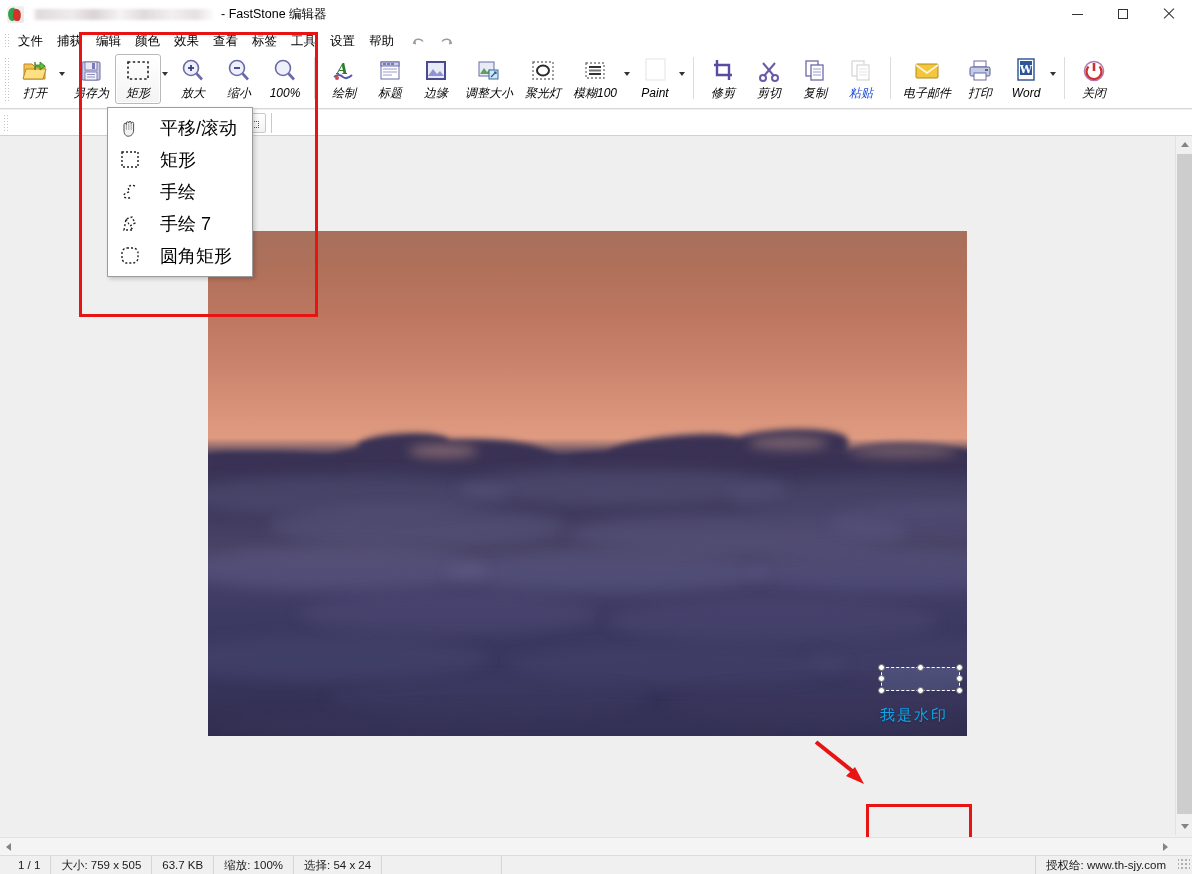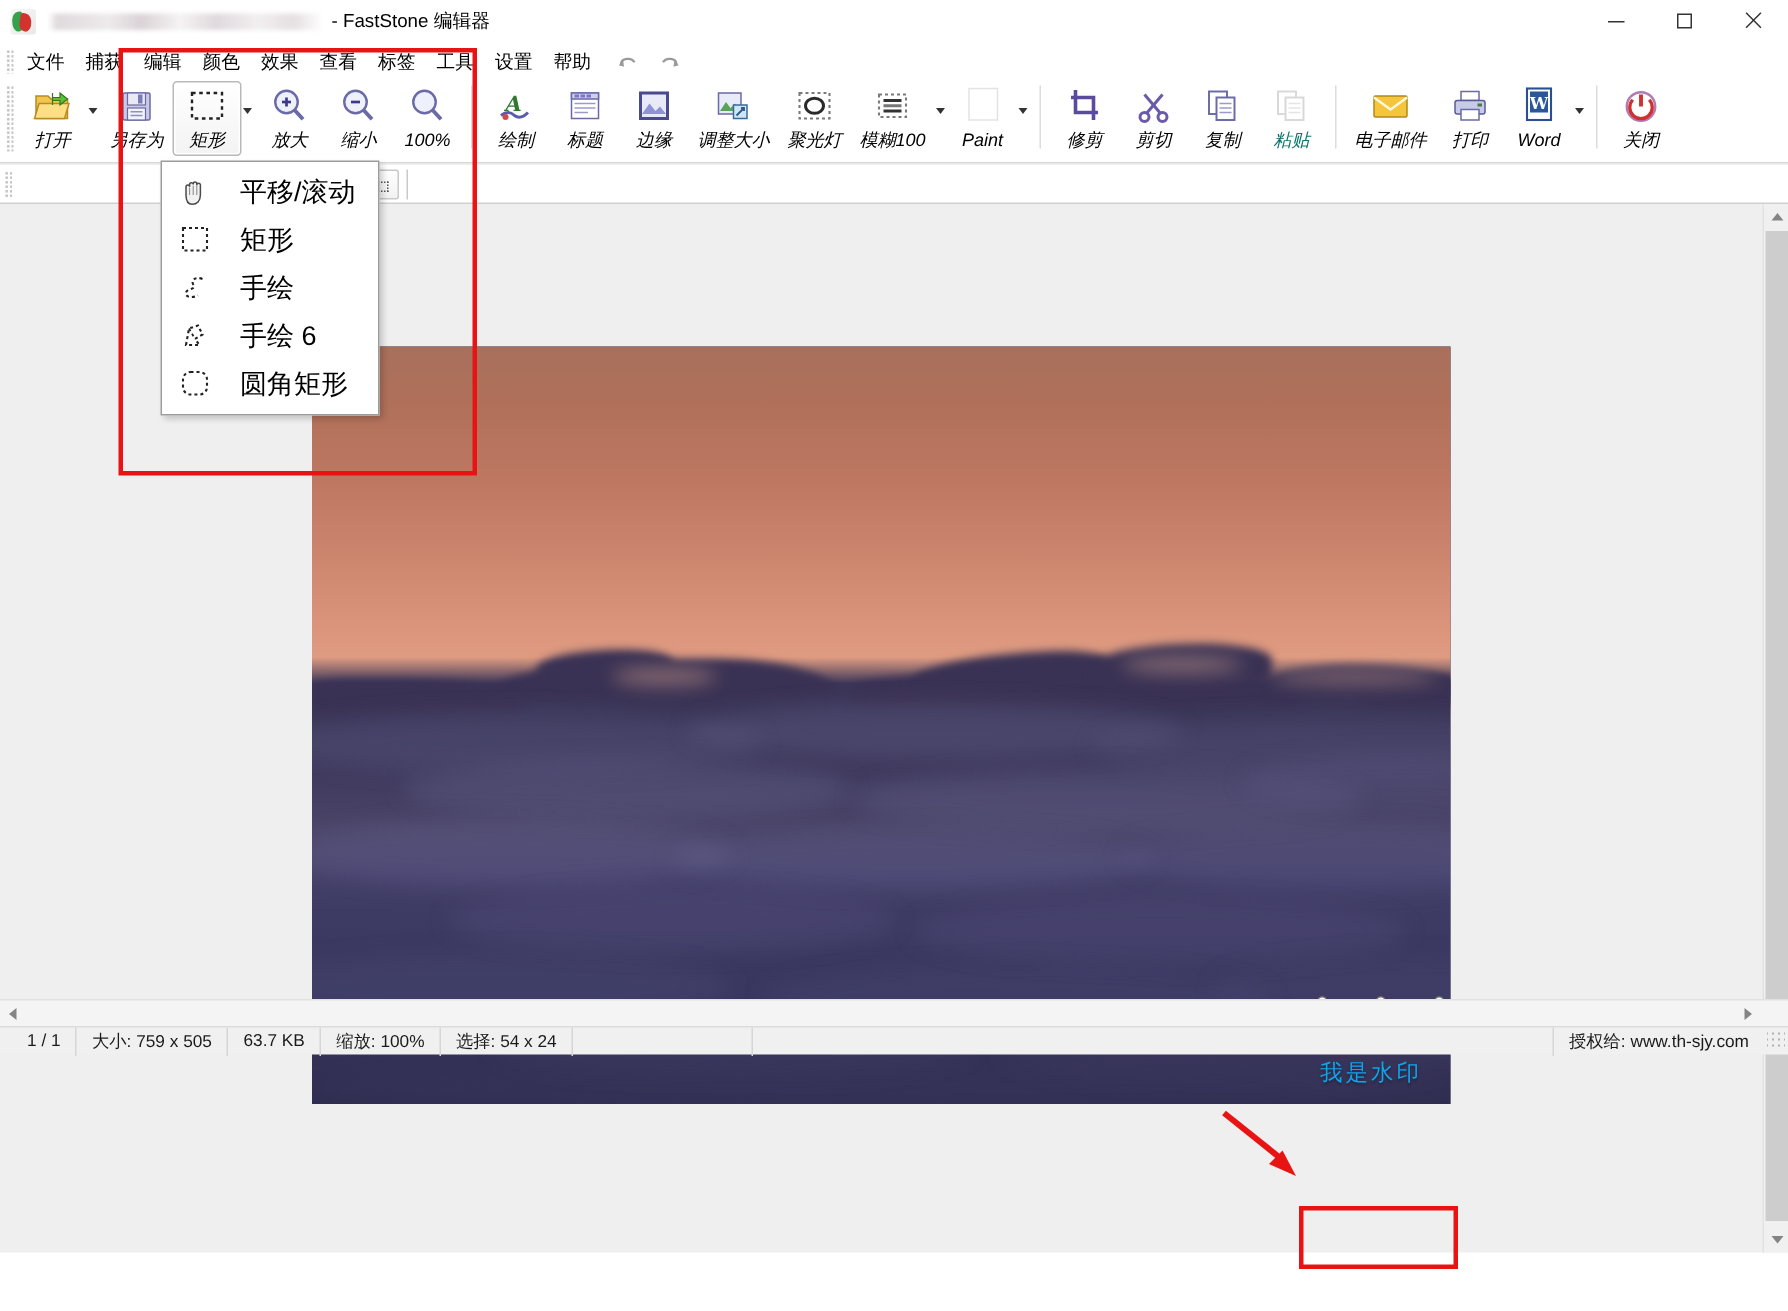--- a/index.html
+++ b/index.html
@@ -5,21 +5,21 @@
   * { box-sizing: border-box; }
   html, body {
     margin: 0; padding: 0;
     width: 1192px; height: 874px;
     overflow: hidden;
     font-family: "Liberation Sans", "DejaVu Sans", sans-serif;
     background: #ffffff;
   }
   #app {
     position: relative;
-    width: 1192px; height: 703px;
+    width: 1192px; height: 874px;
     background: #f0f0f0;
   }
 
   
   .titlebar {
     position: absolute; left: 0; top: 0;
     width: 1192px; height: 28px;
     background: #ffffff;
     display: flex; align-items: center;
   }
@@ -143,21 +143,21 @@
   .tbtn.active {
     border: 1px solid #b9b9b9;
     background: linear-gradient(180deg,#ffffff,#f3f3f3);
     box-shadow: inset 0 0 0 1px #fff;
   }
   .tbtn .ic { height: 28px; display: flex; align-items: center; justify-content: center; }
   .tbtn .lb {
     font-size: 12px; color: #000; white-space: nowrap;
     line-height: 14px; margin-top: 1px; font-style: italic;
   }
-  .tbtn .lb.dim { color: #0f766e; }
+  .tbtn .lb.dim { color: #1d4ed8; }
   .caret {
     width: 0; height: 0;
     border-left: 3.5px solid transparent;
     border-right: 3.5px solid transparent;
     border-top: 4px solid #333;
     margin-top: 18px;
     margin-left: 1px; margin-right: 2px;
   }
   .tb-sep {
     width: 1px; height: 42px; margin: 3px 6px 0 6px;
@@ -811,21 +811,21 @@
       <span class="dd-lb">手绘</span>
     </div>
 
     <div class="dd-item">
       <span class="dd-ic">
         <svg width="22" height="20" viewBox="0 0 22 20">
           <path d="M5 16 L7 5 L13 3 L16 9 L11 12 L14 16 Z" fill="none" stroke="#222" stroke-width="1.4" stroke-dasharray="2 2"></path>
           <path d="M7 5 L11 12" fill="none" stroke="#222" stroke-width="1.2" stroke-dasharray="2 2"></path>
         </svg>
       </span>
-      <span class="dd-lb">手绘 6</span>
+      <span class="dd-lb">手绘 7</span>
     </div>
 
     <div class="dd-item">
       <span class="dd-ic">
         <svg width="22" height="20" viewBox="0 0 22 20">
           <rect x="3" y="2" width="16" height="15" rx="5" ry="5" fill="none" stroke="#222" stroke-width="1.4" stroke-dasharray="2 2"></rect>
         </svg>
       </span>
       <span class="dd-lb">圆角矩形</span>
     </div>

